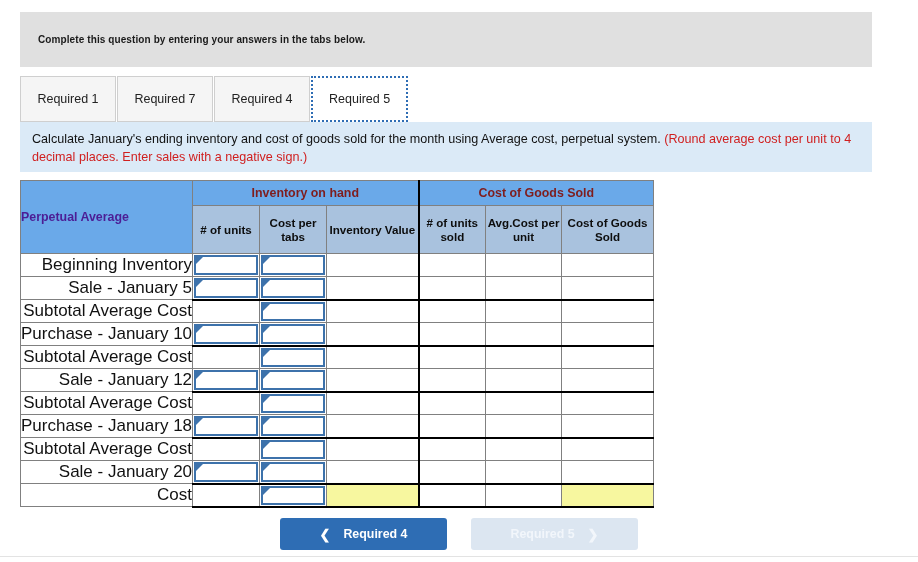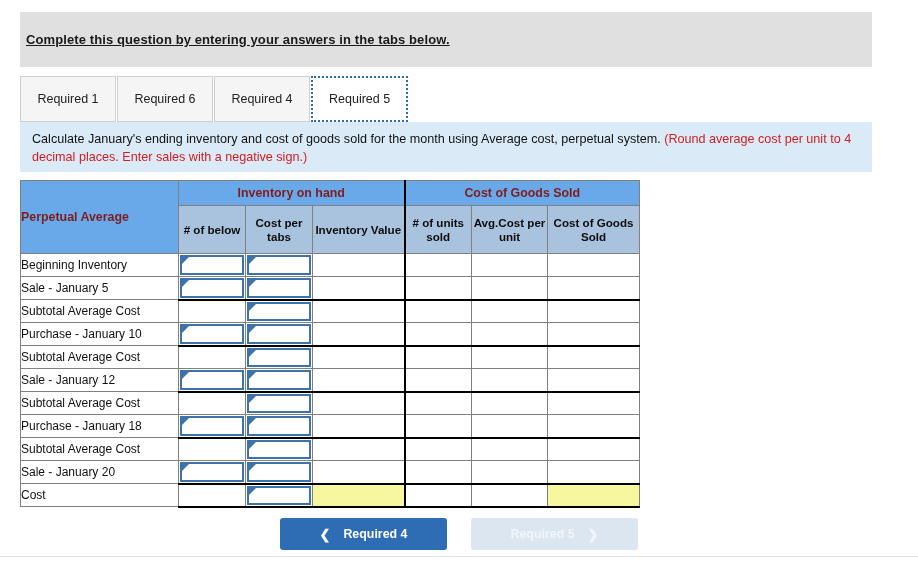--- a/index.html
+++ b/index.html
@@ -19,26 +19,25 @@
 
   
   .banner {
     position: absolute;
     left: 20px; top: 12px;
     width: 852px; height: 55px;
     background: #e0e0e0;
     display: flex; align-items: center;
   }
   .banner-text {
-    margin-left: 6px;
-    font-size: 13px;
+    margin-left: 18px;
+    font-size: 10px;
     font-weight: bold;
     color: #1a1a1a;
     letter-spacing: 0.1px;
-    text-decoration: underline;
   }
 
   
   .tabstrip {
     position: absolute;
     left: 20px; top: 74px;
     height: 48px;
     display: flex;
     align-items: flex-end;
   }
@@ -96,43 +95,43 @@
     font-weight: bold;
     font-size: 12.4px;
     text-align: center;
     color: #7f1d1d;
     height: 25px;
   }
   .h-rowlabel {
     background: #6aa9e9;
     font-weight: bold;
     font-size: 12.4px;
-    color: #7f1d1d;
+    color: #4c1d95;
     text-align: left;
     padding-left: 7px;
   }
   .h-sub {
     background: #a9c2de;
     font-weight: bold;
     font-size: 11.6px;
     text-align: center;
     color: #0d0d0d;
     height: 48px;
     line-height: 14px;
     padding: 0 2px;
   }
   .thick-l { border-left: 2px solid #000 !important; }
   .thick-b { border-bottom: 2px solid #000 !important; }
 
   
   .r-label {
     height: 23px;
-    text-align: left;
+    text-align: right;
     padding-left: 6px;
-    font-size: 12px;
+    font-size: 17px;
     background: #ffffff;
     white-space: nowrap;
   }
   .cell {
     height: 23px;
     background: #ffffff;
     position: relative;
   }
   .cell.yellow { background: #f7f79f; }
 
@@ -200,21 +199,21 @@
 
   <div class="banner">
     <div class="banner-text">Complete this question by entering your answers in the tabs below.</div>
   </div>
 
   <div class="tabstrip" id="tabstrip">
       <div class="tab">
         <span>Required 1</span>
       </div>
       <div class="tab">
-        <span>Required 6</span>
+        <span>Required 7</span>
       </div>
       <div class="tab">
         <span>Required 4</span>
       </div>
       <div class="tab active">
         <span>Required 5</span>
       </div>
     </div>
 
   <div class="instr">
@@ -232,21 +231,21 @@
           <col class="c5">
           <col class="c6">
       </colgroup>
       <thead>
         <tr>
           <th class="h-rowlabel" rowspan="2">Perpetual Average</th>
           <th class="h-main" colspan="3">Inventory on hand</th>
           <th class="h-main thick-l" colspan="3">Cost of Goods Sold</th>
         </tr>
         <tr id="subhead-row">
-            <th class="h-sub"># of below</th>
+            <th class="h-sub"># of units</th>
             <th class="h-sub">Cost per tabs</th>
             <th class="h-sub">Inventory Value</th>
             <th class="h-sub thick-l"># of units sold</th>
             <th class="h-sub">Avg.Cost per unit</th>
             <th class="h-sub">Cost of Goods Sold</th>
           </tr>
       </thead>
       <tbody id="tbody">
           <tr>
             <td class="r-label">Beginning Inventory</td>

